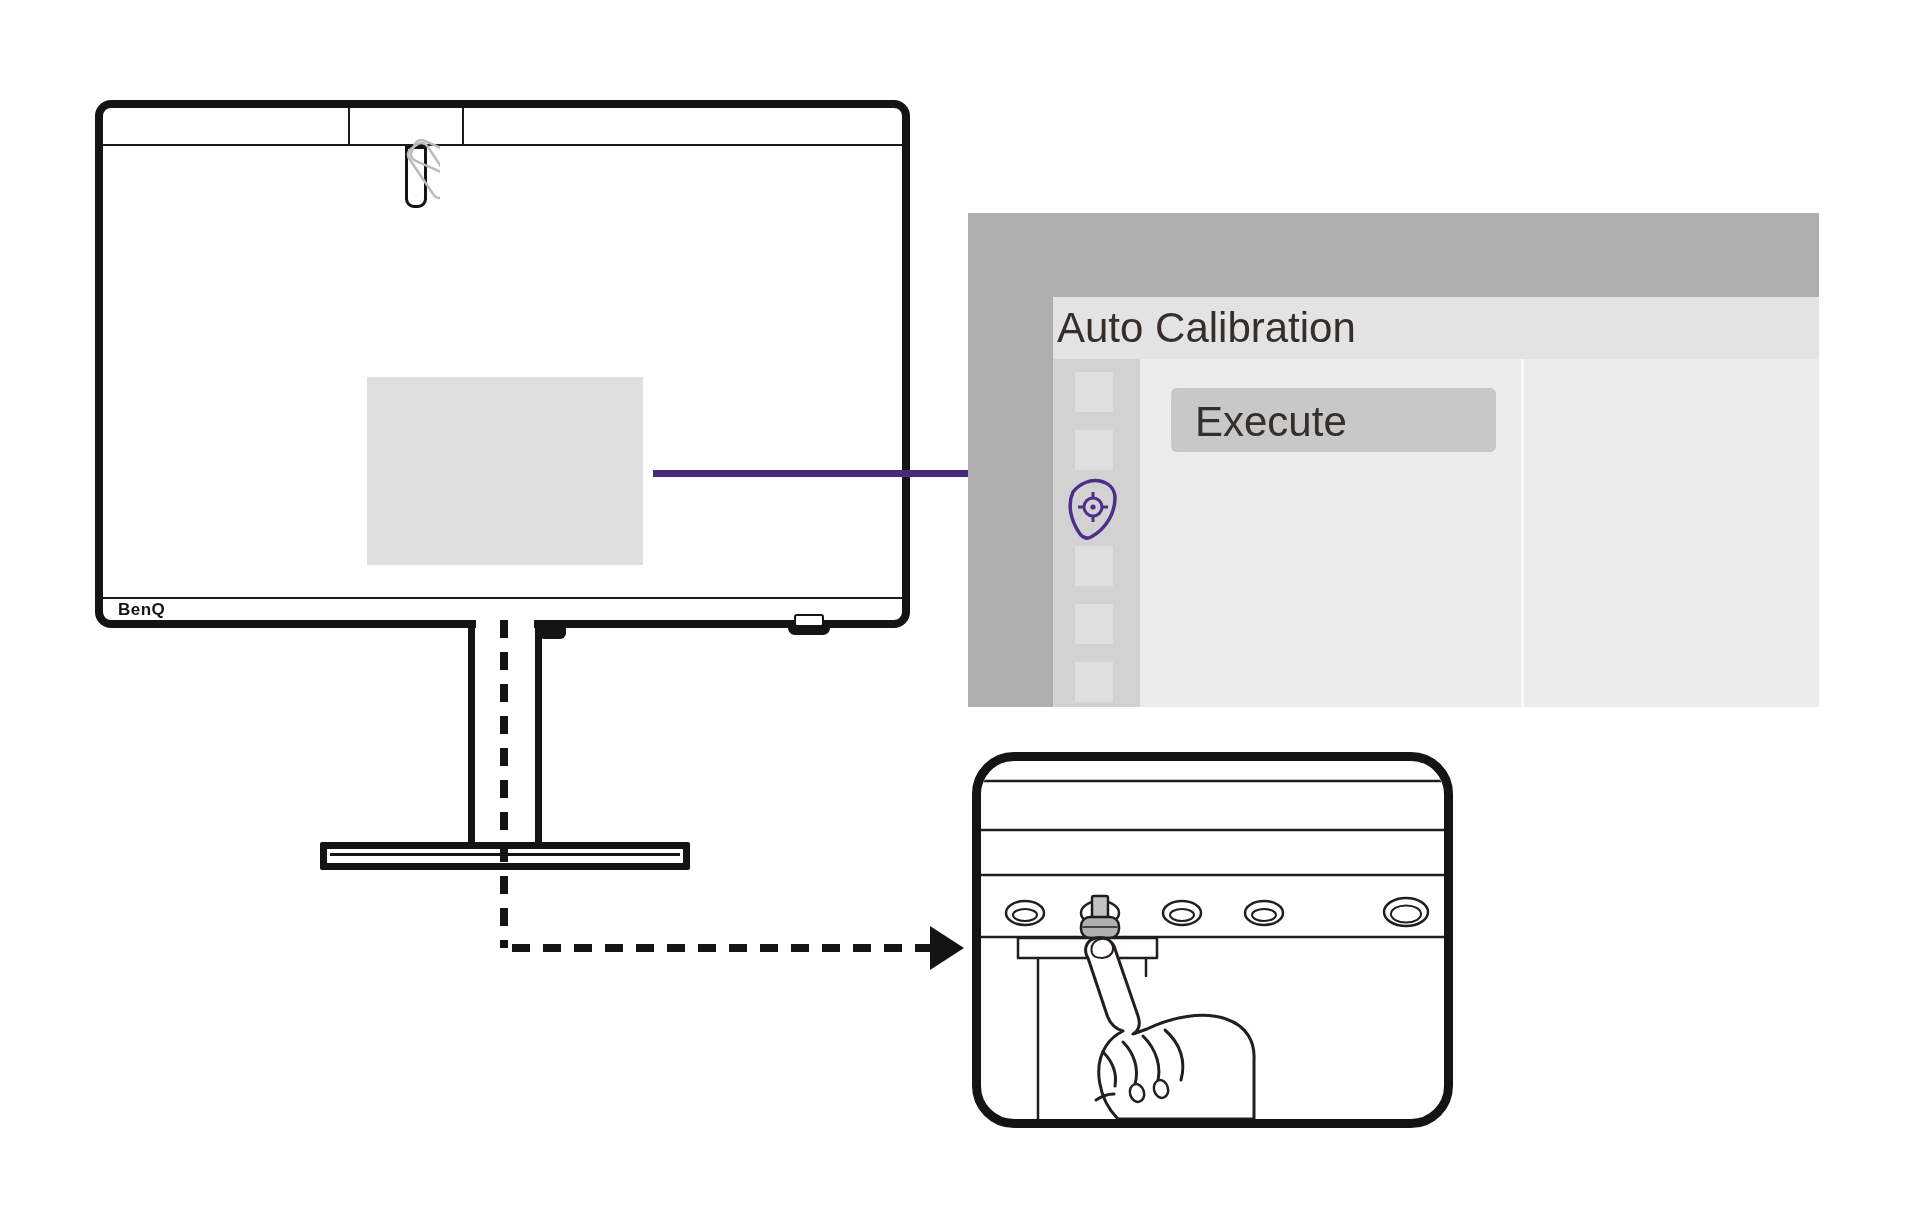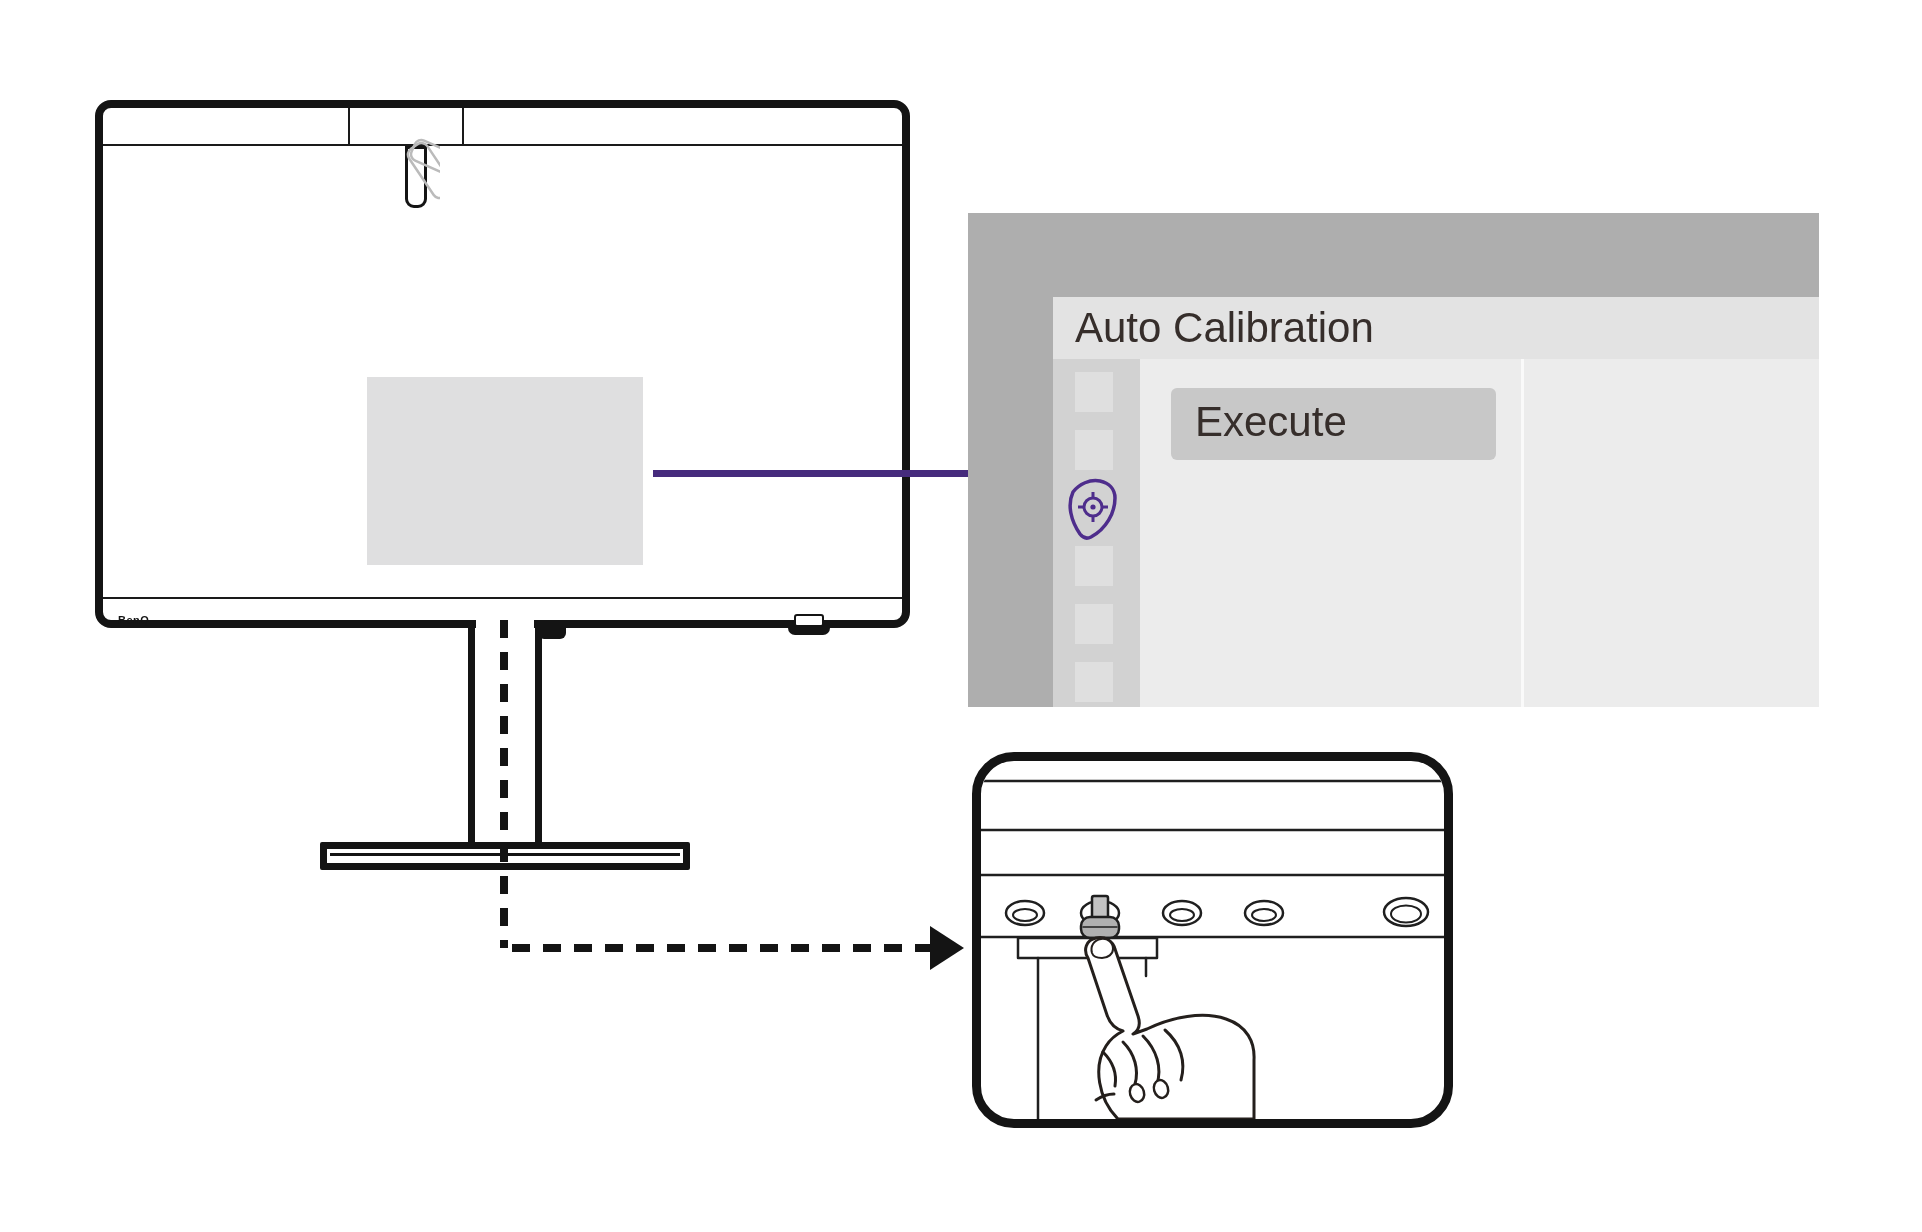--- a/index.html
+++ b/index.html
@@ -11,21 +11,21 @@
     border:8px solid #141414;border-radius:16px;background:#ffffff;}
   .bezel-line{left:103px;width:799px;height:2px;background:#1a1a1a;}
   .bezel-top{top:144px;}
   .bezel-bottom{top:597px;}
   .divider{top:108px;width:2px;height:38px;background:#1a1a1a;}
   .divider-1{left:348px;}
   .divider-2{left:462px;}
   .dongle{left:405px;top:146px;width:22px;height:62px;box-sizing:border-box;background:#ffffff;
     border:3px solid #141414;border-radius:0 0 9px 9px;}
   .screen-osd-area{left:367px;top:377px;width:276px;height:188px;background:#dfdfe0;}
-  .brand{left:118px;top:600px;font-size:11px;font-weight:bold;letter-spacing:0.5px;color:#141414;margin-top:14px;}
+  .brand{left:118px;top:600px;font-size:17px;font-weight:bold;letter-spacing:0.5px;color:#141414;}
   .power-bump{left:788px;top:621px;width:42px;height:14px;background:#141414;border-radius:0 0 7px 7px;}
   .power-btn{left:794px;top:614px;width:30px;height:13px;box-sizing:border-box;background:#ffffff;
     border:2.5px solid #141414;border-radius:3px;}
   .stand-gap{left:476px;top:619px;width:58px;height:10px;background:#ffffff;}
   .hinge-piece{left:538px;top:627px;width:28px;height:12px;background:#141414;border-radius:0 0 6px 6px;}
   .stand-col{top:626px;width:7px;height:216px;background:#141414;}
   .stand-col-left{left:468px;}
   .stand-col-right{left:535px;}
   .stand-base{left:320px;top:842px;width:370px;height:28px;box-sizing:border-box;
     border:7px solid #141414;border-radius:2px;background:#ffffff;}
@@ -35,27 +35,27 @@
     background:repeating-linear-gradient(to bottom,#141414 0 18px,transparent 18px 32px);}
   .dash-h{left:512px;top:944px;width:418px;height:8px;z-index:6;
     background:repeating-linear-gradient(to right,#141414 0 18px,transparent 18px 31px);}
   .arrow-head{left:930px;top:926px;width:0;height:0;z-index:6;
     border-left:34px solid #141414;border-top:22px solid transparent;border-bottom:22px solid transparent;}
   
   .callout-line{left:653px;top:470px;width:315px;height:7px;background:#462b7d;z-index:7;}
   
   .osd-panel{left:968px;top:213px;width:851px;height:494px;background:#aeaeae;}
   .osd-titlebar{left:1053px;top:297px;width:766px;height:62px;background:#e3e3e3;
-    line-height:62px;font-size:42px;color:#362e2b;padding-left:22px;box-sizing:border-box;
+    line-height:62px;font-size:42px;color:#362e2b;padding-left:4px;box-sizing:border-box;
     white-space:nowrap;overflow:hidden;}
   .osd-sidebar{left:1053px;top:359px;width:87px;height:348px;background:#d2d2d2;}
   .osd-content{left:1140px;top:359px;width:679px;height:348px;background:#ececec;}
   .osd-separator{left:1521px;top:359px;width:3px;height:348px;background:#fafafa;}
   .side-square{left:1075px;width:38px;height:40px;background:#dfdfdf;}
-  .osd-btn{top:388px;height:72px;background:#c8c8c8;border-radius:6px;
+  .osd-btn{top:388px;height:64px;background:#c8c8c8;border-radius:6px;
     line-height:68px;font-size:42px;color:#362e2b;padding-left:24px;box-sizing:border-box;white-space:nowrap;}
   .btn-execute{left:1171px;width:325px;}
   .btn-yes{left:1550px;width:218px;}
   .calib-icon{left:1064px;top:476px;width:60px;height:66px;}
   
   .closeup-box{left:972px;top:752px;width:481px;height:376px;box-sizing:border-box;
     border:9px solid #141414;border-radius:42px;background:#ffffff;z-index:2;}
   .closeup-svg{left:972px;top:752px;width:481px;height:376px;z-index:3;}
 </style>
 </head>

